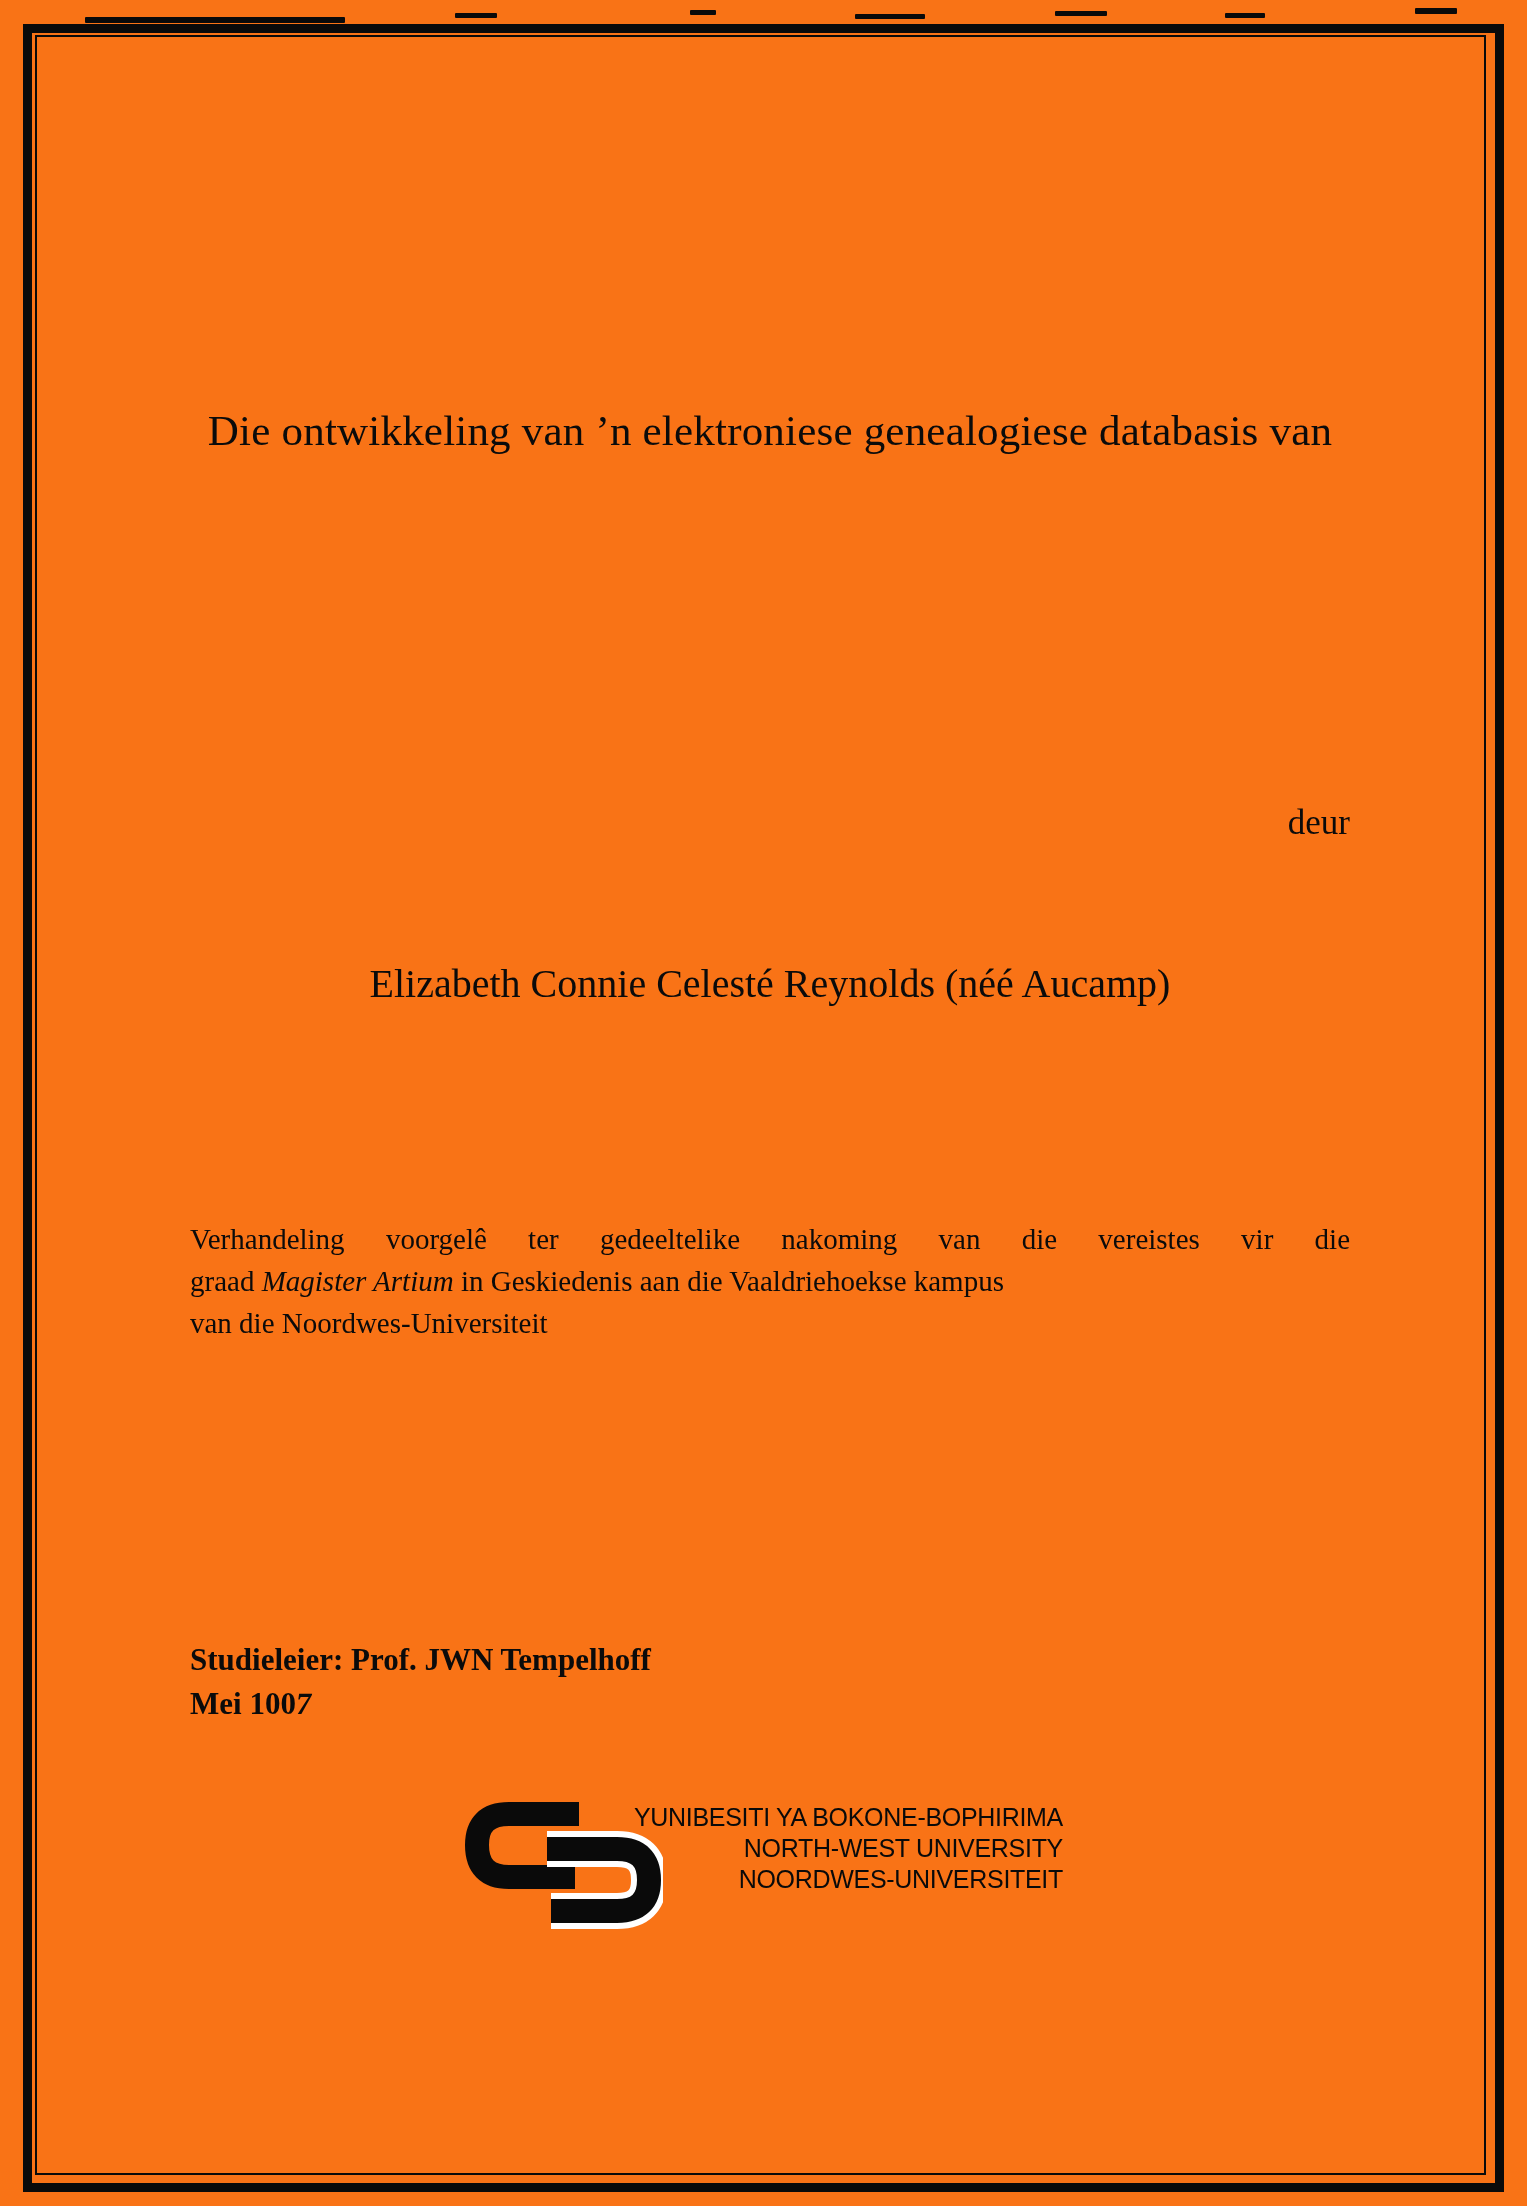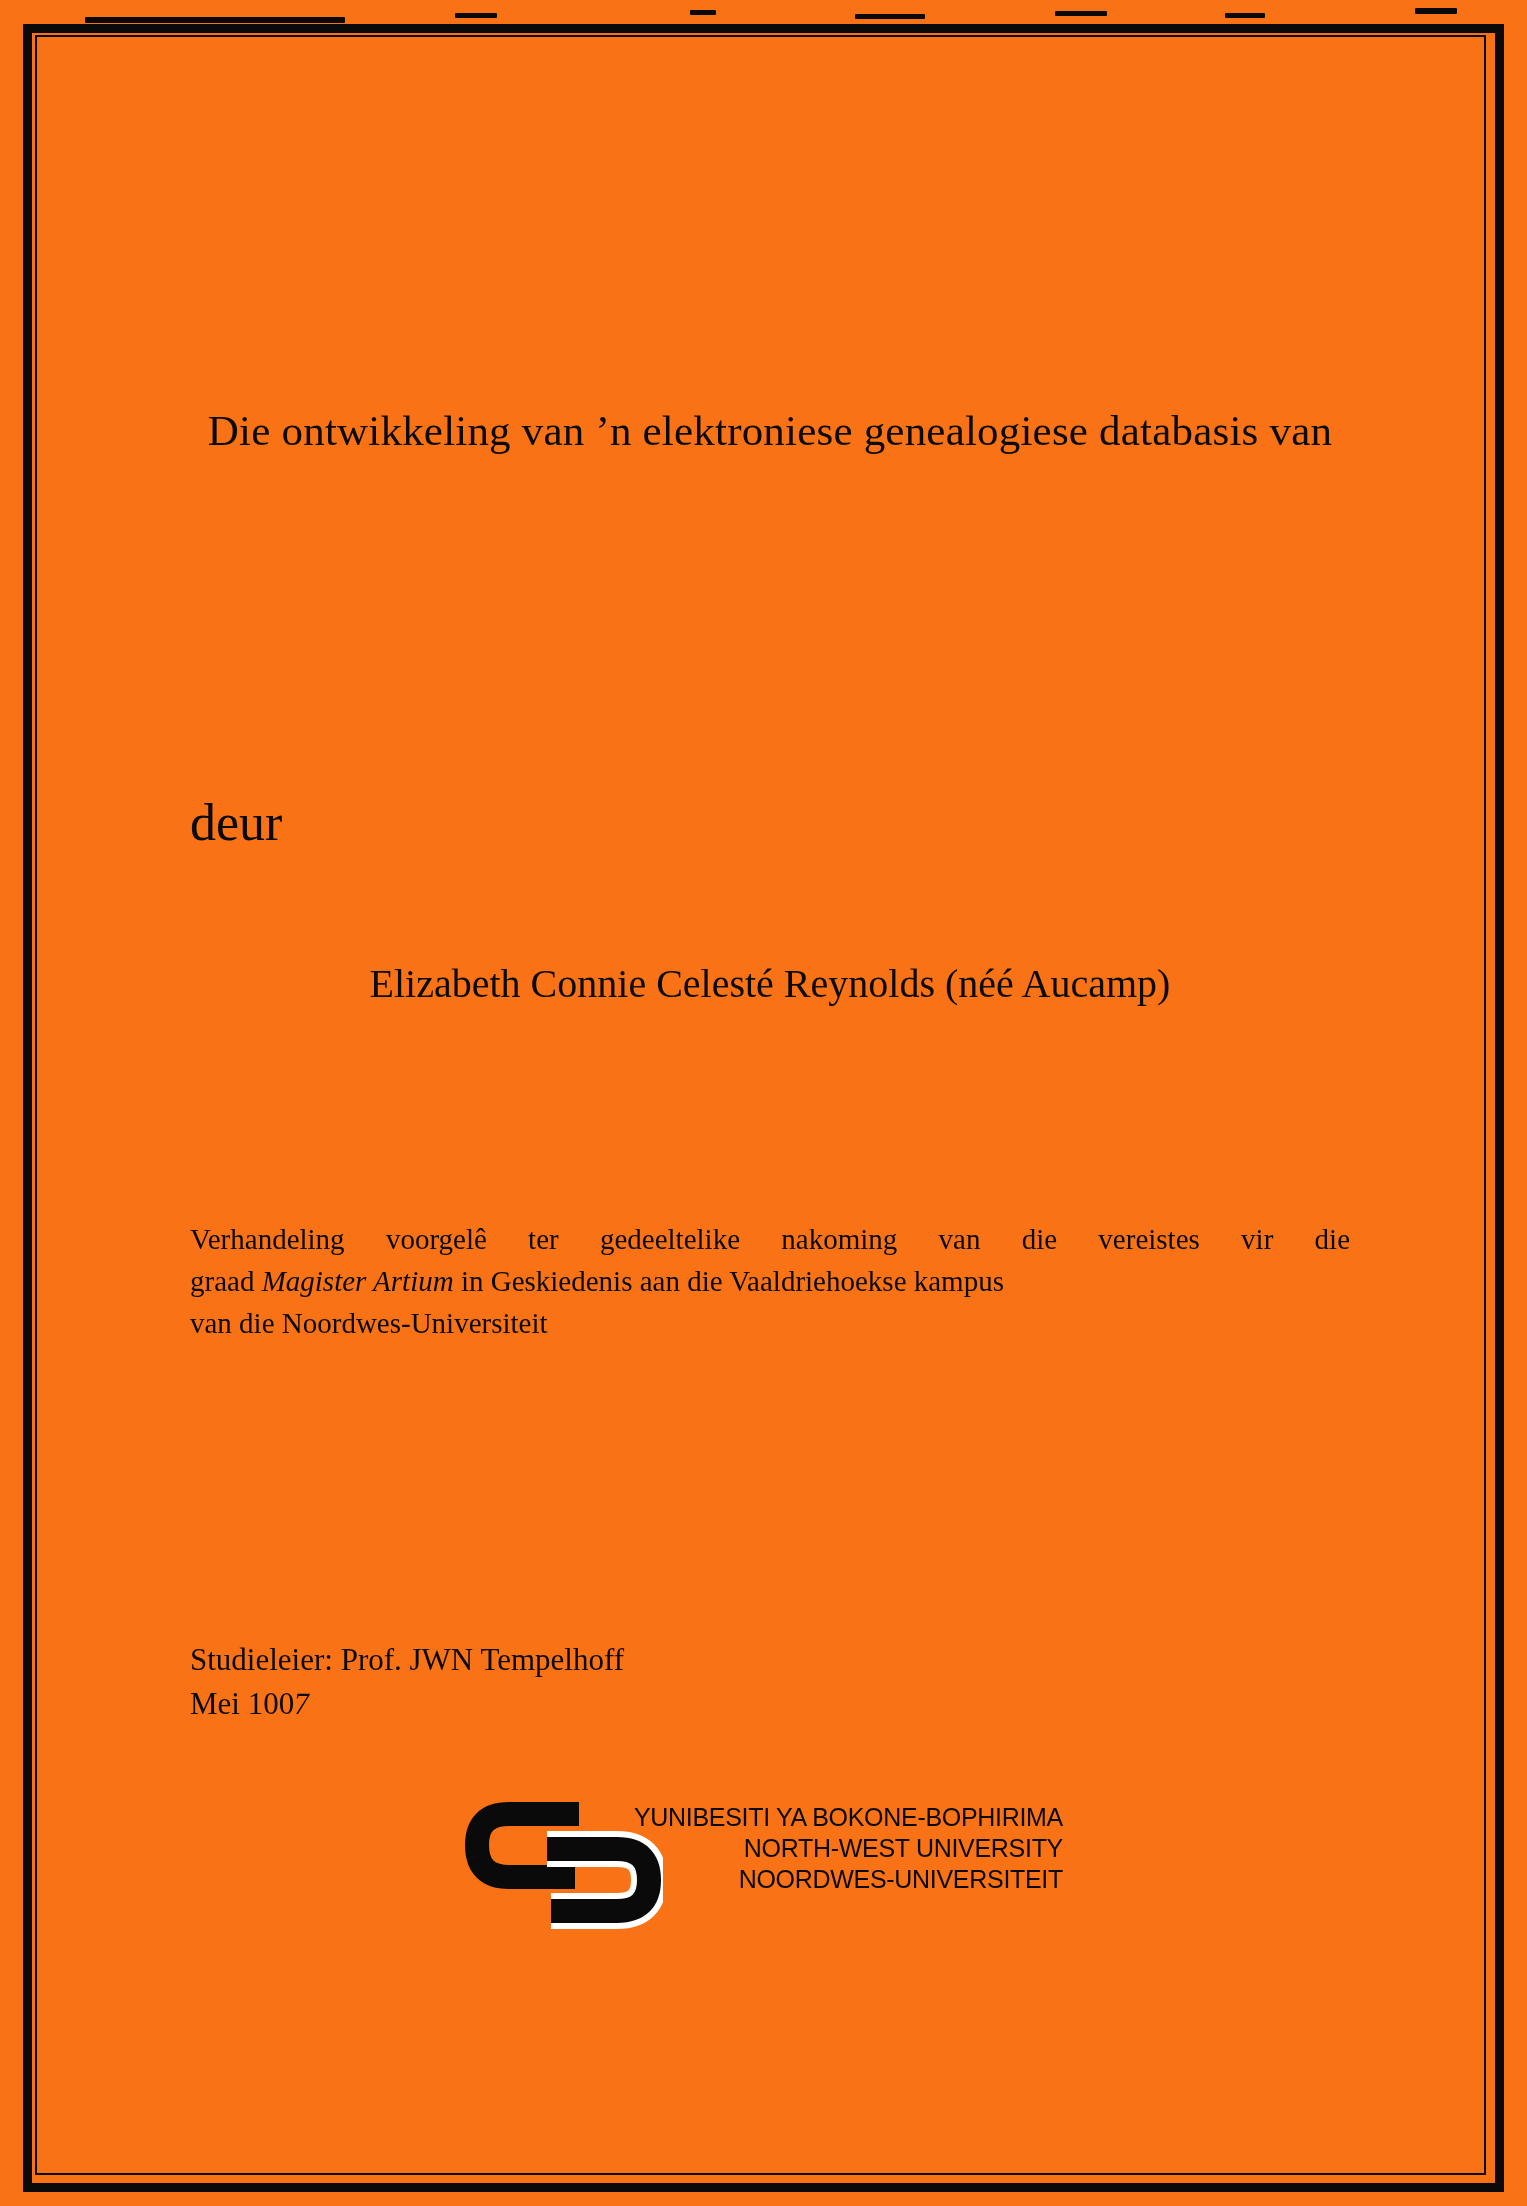--- a/index.html
+++ b/index.html
@@ -29,38 +29,38 @@
 
   .title-block {
     top: 394px;
     text-align: center;
     font-size: 43px; line-height: 74px;
     letter-spacing: 0.2px;
     white-space: nowrap;
   }
   .byline-prep {
     top: 800px;
-    text-align: left;
-    font-size: 52px; line-height: 46px;
+    text-align: right;
+    font-size: 35px; line-height: 46px;
   }
   .byline-author {
     top: 958px;
     text-align: center;
     font-size: 40px; line-height: 52px;
     white-space: nowrap;
   }
   .desc-block {
     top: 1218px;
     font-size: 29px; line-height: 42px;
   }
   .desc-line-just { text-align: justify; text-align-last: justify; }
   .italic { font-style: italic; }
   .supervisor-block {
     top: 1638px;
-    font-size: 31px; line-height: 44px;
+    font-size: 31px; line-height: 44px; font-weight: bold;
   }
   .date-last-digit { display: inline-block; transform: skewX(-8deg); }
 
   
   .logo-mark { position: absolute; left: 463px; top: 1799px; width: 200px; height: 130px; }
   .logo-text {
     position: absolute; right: 464px; top: 1802px;
     text-align: right;
     font-family: "Liberation Sans", "DejaVu Sans", sans-serif;
     font-size: 25px; line-height: 31px;

